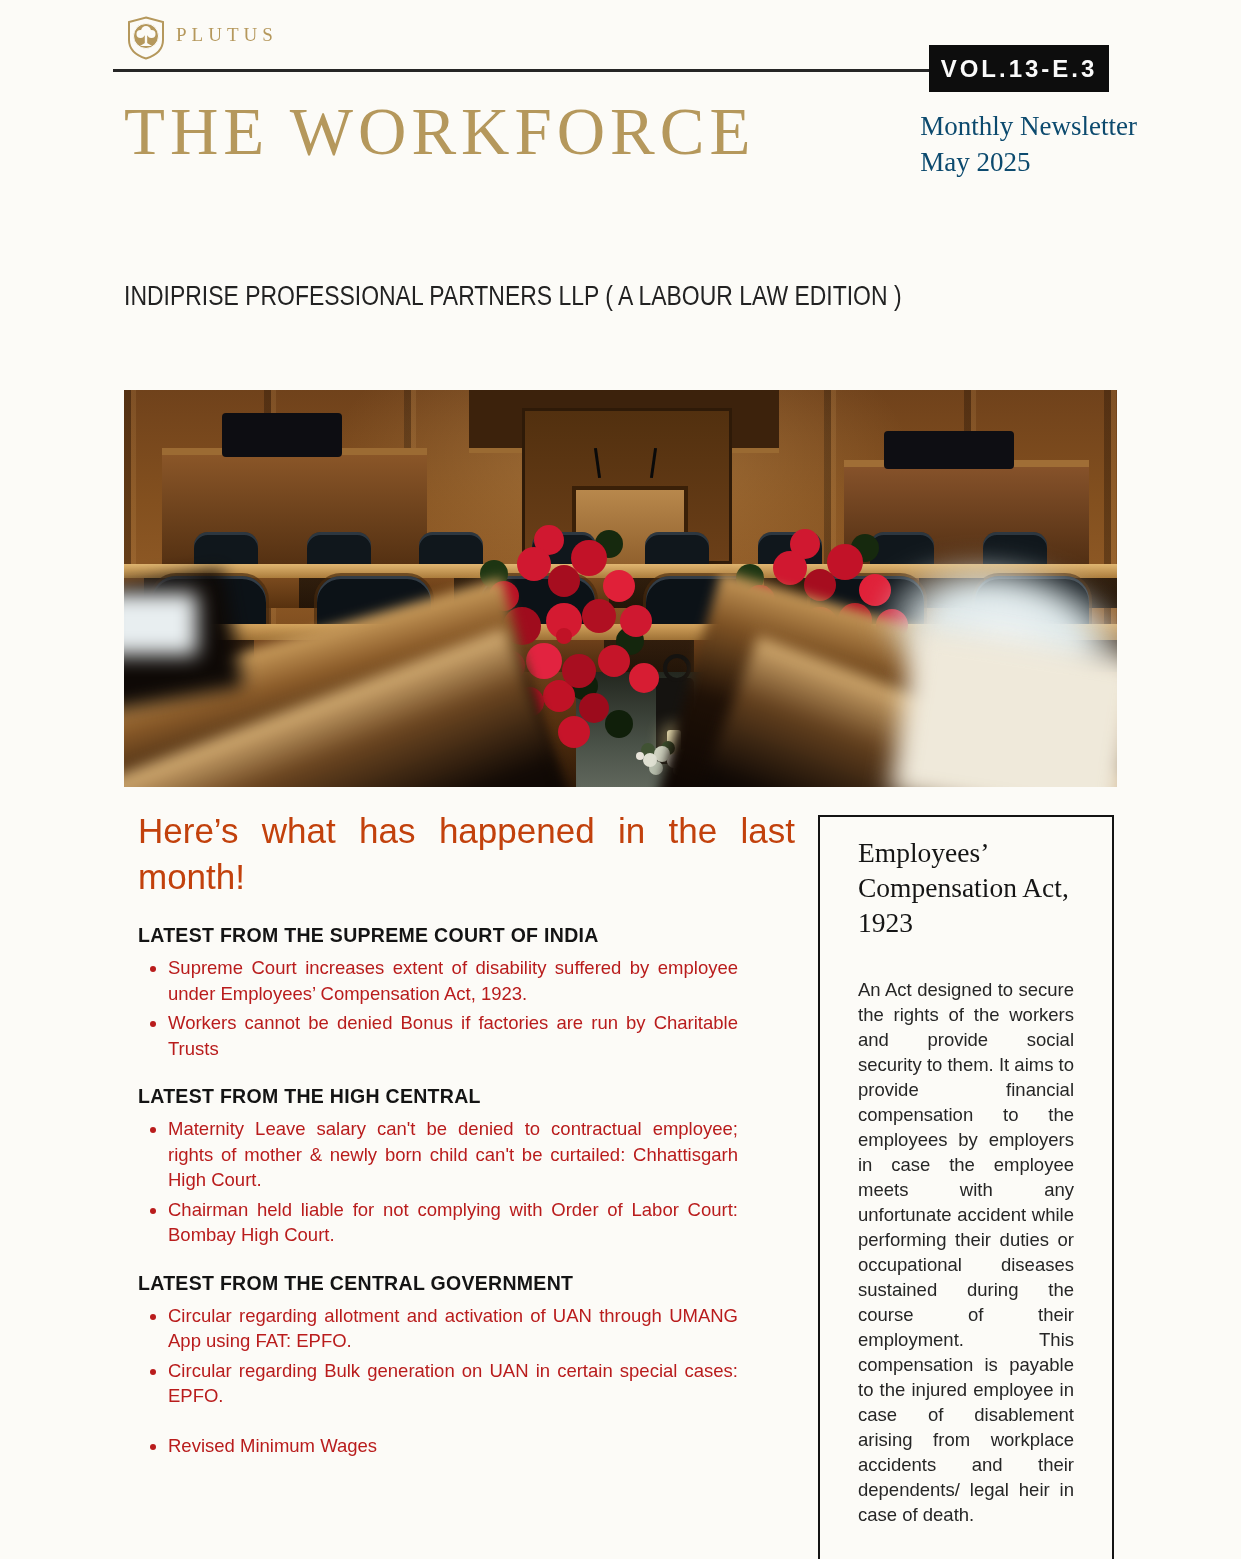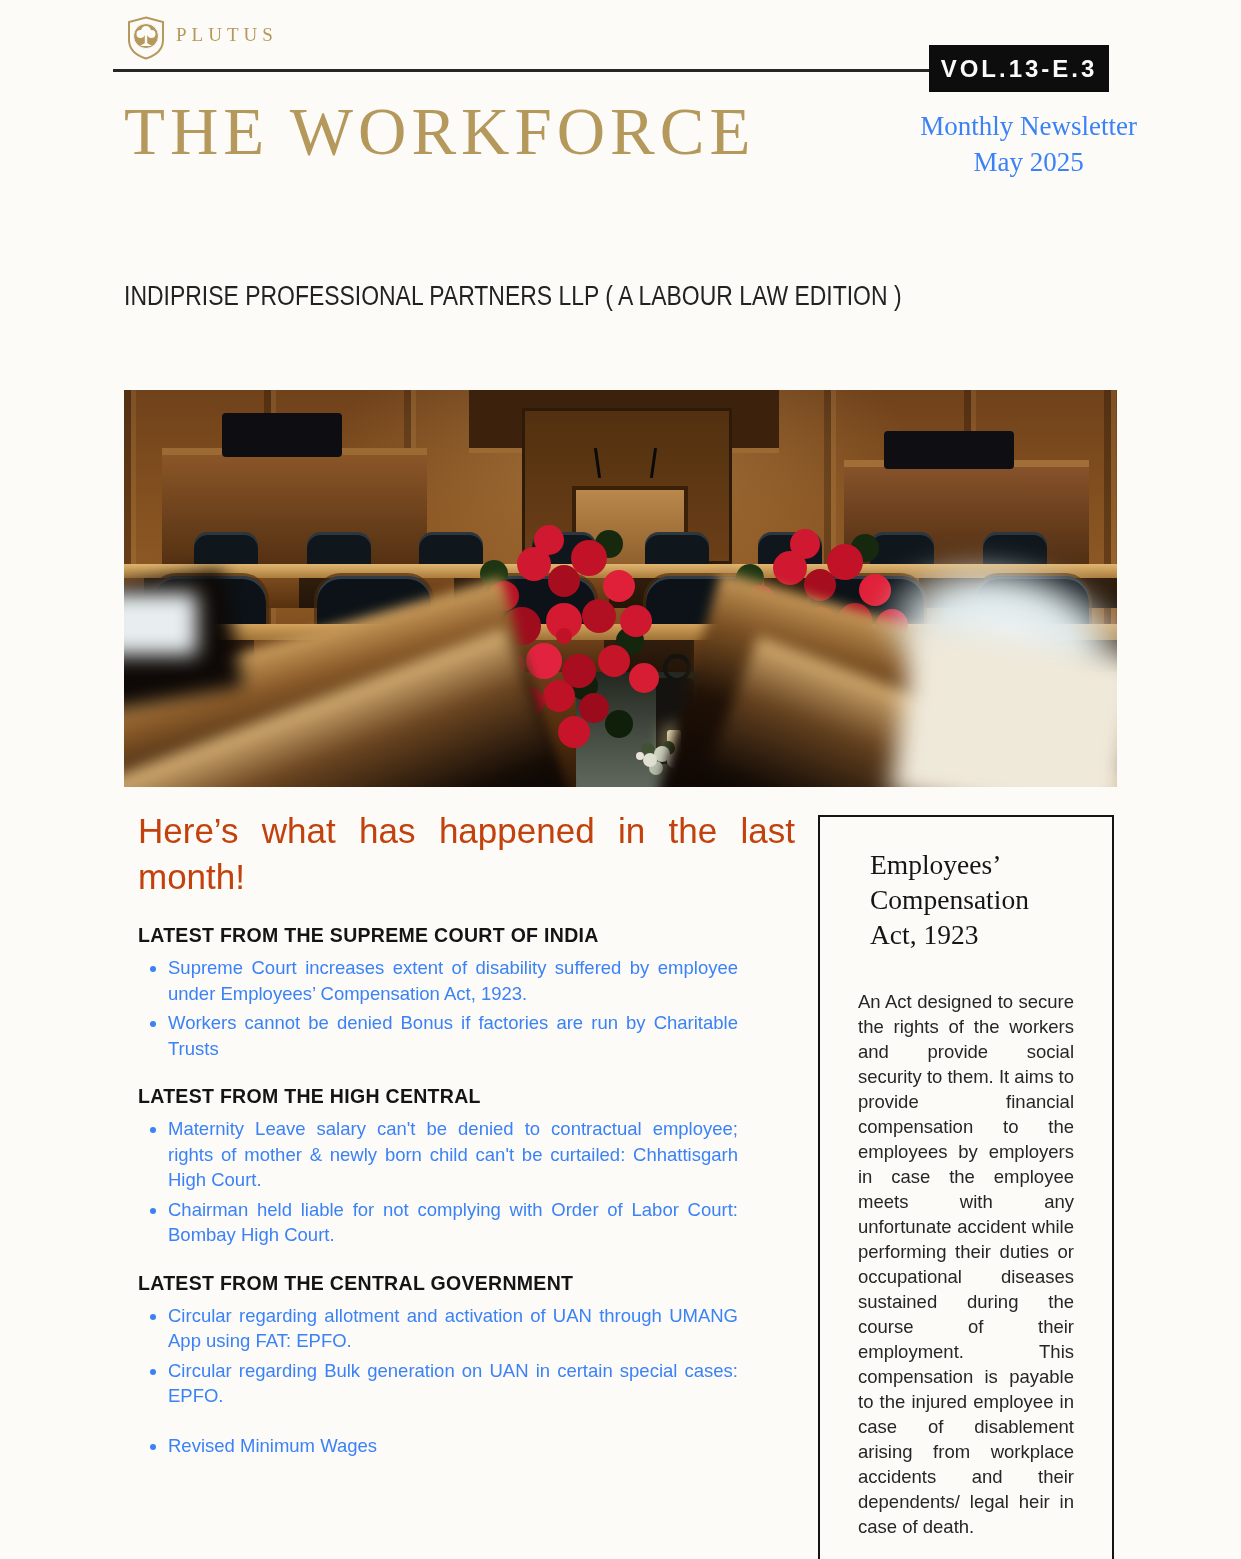--- a/index.html
+++ b/index.html
@@ -21,22 +21,22 @@
     background:#0d0d0d;color:#fafafa;display:flex;align-items:center;justify-content:center;
     font-size:24px;font-weight:bold;letter-spacing:3px;
   }
   
   .newsletter-title{
     position:absolute;left:124px;top:96px;
     font-family:"Liberation Serif",serif;font-weight:400;
     font-size:67px;line-height:70px;letter-spacing:5px;color:#b5985c;
   }
   .issue-info{
-    position:absolute;right:104px;top:108px;text-align:center;
-    font-family:"Liberation Serif",serif;font-size:27px;line-height:36px;color:#3b82f6;
+    position:absolute;right:104px;top:108px;text-align:left;
+    font-family:"Liberation Serif",serif;font-size:27px;line-height:36px;color:#0c4a6e;
   }
   .subtitle{
     position:absolute;left:124px;top:281px;
     font-size:27px;letter-spacing:0px;color:#222;
     transform:scaleX(0.85);transform-origin:left center;white-space:nowrap;
   }
   
   .photo{position:absolute;left:124px;top:390px;width:993px;height:397px;overflow:hidden;background:#5e3817;}
   .photo div{position:absolute;}
   .ph-wall{inset:0;background:linear-gradient(180deg,#70421b 0%,#83501f 28%,#8f5a26 50%,#6e4118 72%,#3a2310 100%);}
@@ -102,31 +102,31 @@
   
   .left-col{position:absolute;left:138px;top:808px;width:657px;}
   .lead-heading{
     margin:0;font-family:Liberation Sans, sans-serif;font-weight:400;
     font-size:35px;line-height:46px;color:#c2410c;text-align:justify;
   }
   .section{margin-top:24px;width:600px;}
   .section-title{margin:24px 0 8px 0;font-size:19.5px;font-weight:bold;letter-spacing:.3px;color:#141414;}
   .section ul{margin:0;padding-left:30px;}
   .section li{
-    font-size:18.5px;line-height:25.5px;color:#3b82f6;
+    font-size:18.5px;line-height:25.5px;color:#b91c1c;
     text-align:justify;margin-bottom:4px;
   }
   
   .sidebar-box{
     position:absolute;left:818px;top:815px;width:296px;height:800px;
     border:2px solid #141414;box-sizing:border-box;background:#fcfbf7;
     padding:18px 38px 0 38px;
   }
   .sidebar-title{
-    margin:12px;font-family:"Liberation Serif",serif;font-weight:400;
+    margin:0;font-family:"Liberation Serif",serif;font-weight:400;
     font-size:27.5px;line-height:35px;color:#151515;
   }
   .sidebar-body{
     margin:37px 0 0 0;font-size:18.5px;line-height:25px;color:#262626;
     text-align:justify;
   }
 </style>
 </head>
 <body>
 

